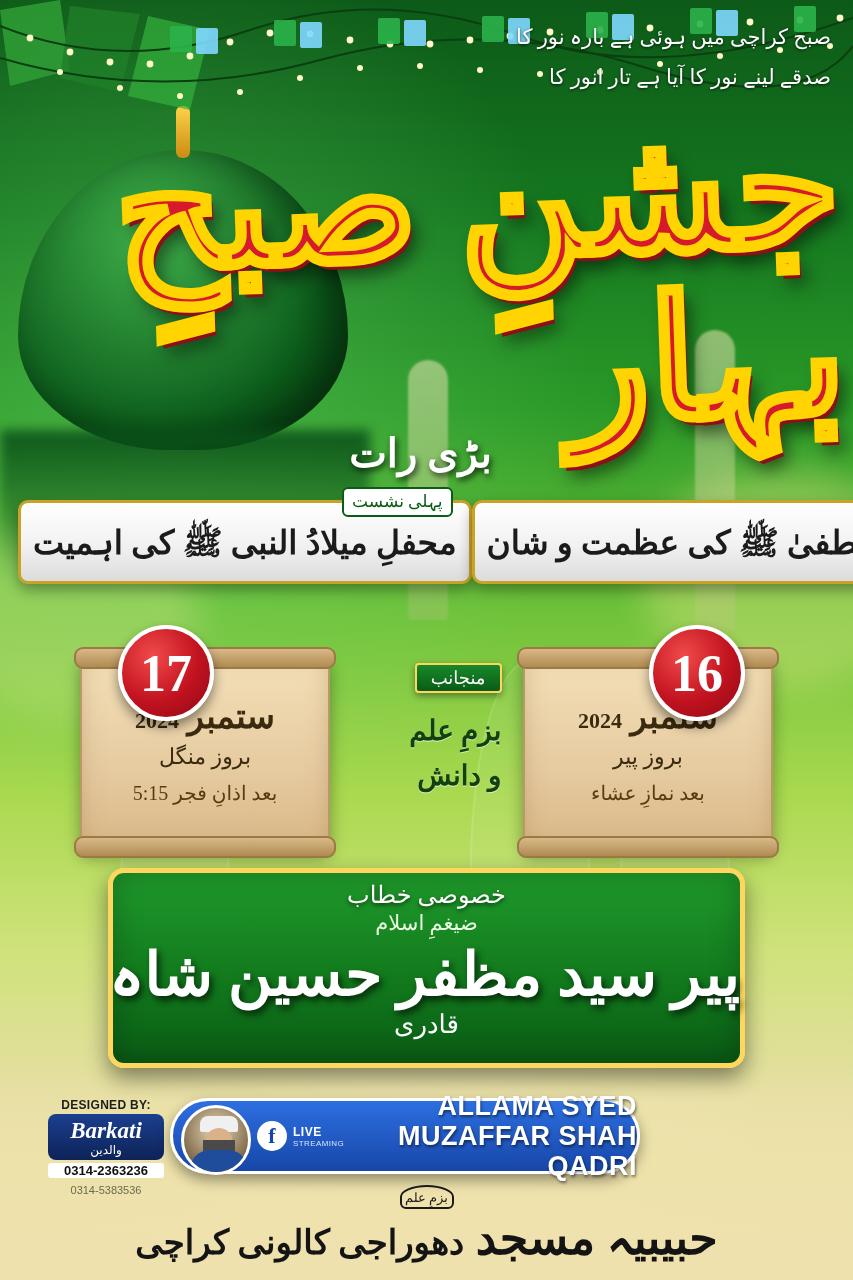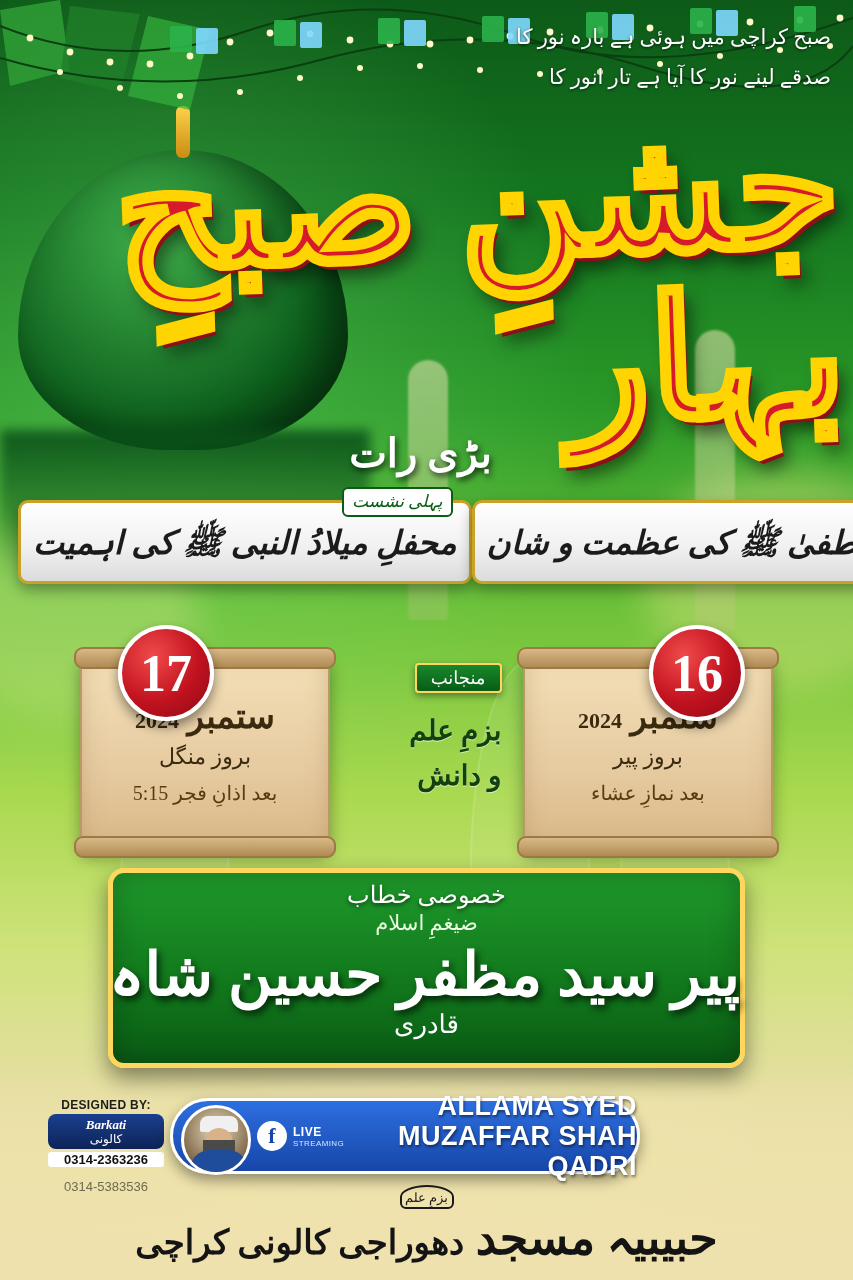--- a/index.html
+++ b/index.html
@@ -121,21 +121,20 @@
     text-shadow: 2px 3px 6px rgba(0,0,0,.75);
     letter-spacing: 4px;
   }
 
   
   .sessions {
     position: absolute;
     left: 18px; right: 18px; top: 500px;
     display: flex; flex-direction: row-reverse;
     direction: rtl;
-    font-style: italic;
   }
   .session {
     flex: 1;
     position: relative;
     background: linear-gradient(180deg, #ffffff, #f1f1f1 55%, #dcdcdc 100%);
     border: 3px solid #c9a227;
     border-radius: 10px;
     padding: 16px 12px 12px;
     text-align: center;
     box-shadow: 0 6px 14px rgba(0,0,0,.35);
@@ -308,31 +307,31 @@
   }
   .designer .dbox {
     margin-top: 2px;
     background: linear-gradient(180deg, #1b3f8f, #0d2357);
     border-radius: 8px;
     padding: 4px 2px 2px;
     color: #fff;
   }
   .designer .dname {
     font-family: "Liberation Serif", serif;
-    font-size: 13px; font-style: italic; font-weight: bold;
+    font-size: 23px; font-style: italic; font-weight: bold;
     line-height: 1.1;
   }
   .designer .durdu { font-family: "Liberation Serif", serif; font-size: 12px; }
   .designer .dphone {
     margin-top: 3px;
     font-size: 13px; font-weight: bold; color: #111;
     background: #fff; border-radius: 3px;
   }
   .designer .dphone2 {
-    font-size: 13px; color: #6b6b50; margin-top: 12px;
+    font-size: 11px; color: #6b6b50; margin-top: 6px;
   }
 
   
   .live-strip {
     position: absolute;
     left: 170px; top: 1098px;
     width: 470px; height: 76px;
     background: linear-gradient(180deg, #2d6fe0, #1746a8);
     border: 3px solid #ffffff;
     border-radius: 40px;
@@ -553,21 +552,21 @@
     <div class="khitab">خصوصی خطاب</div>
     <div class="title-small">ضیغمِ اسلام</div>
     <div class="name">پیر سید مظفر حسین شاہ</div>
     <div class="suffix">قادری</div>
   </div>
 
   <div class="designer">
     <div class="dlabel">DESIGNED BY:</div>
     <div class="dbox">
       <div class="dname">Barkati</div>
-      <div class="durdu">کالونی</div>
+      <div class="durdu">والدین</div>
     </div>
     <div class="dphone">0314-2363236</div>
     <div class="dphone2">0314-5383536</div>
   </div>
 
   <div class="live-strip">
     <div class="avatar">
       <div class="cap"></div>
       <div class="face"></div>
       <div class="beard"></div>

